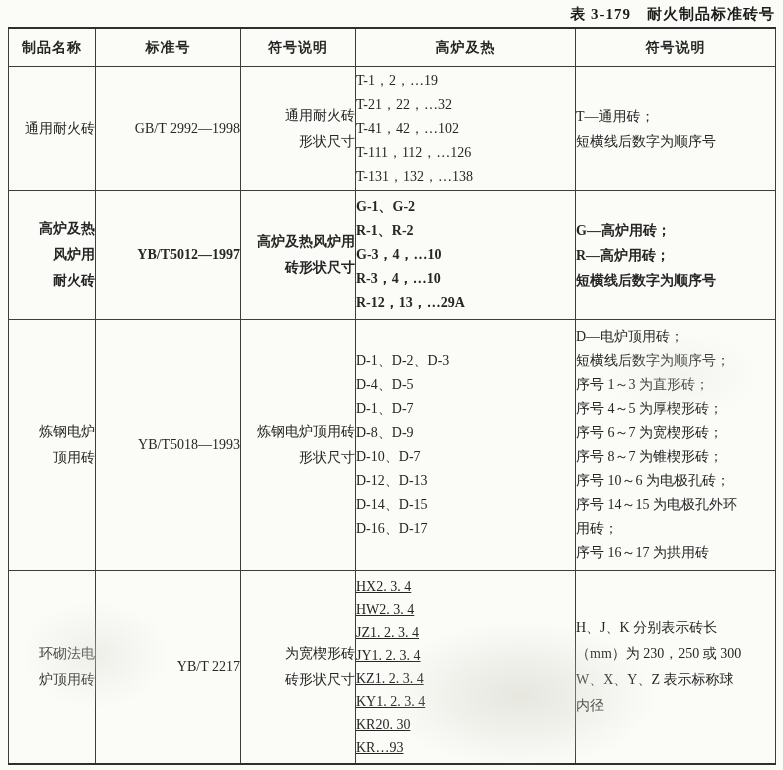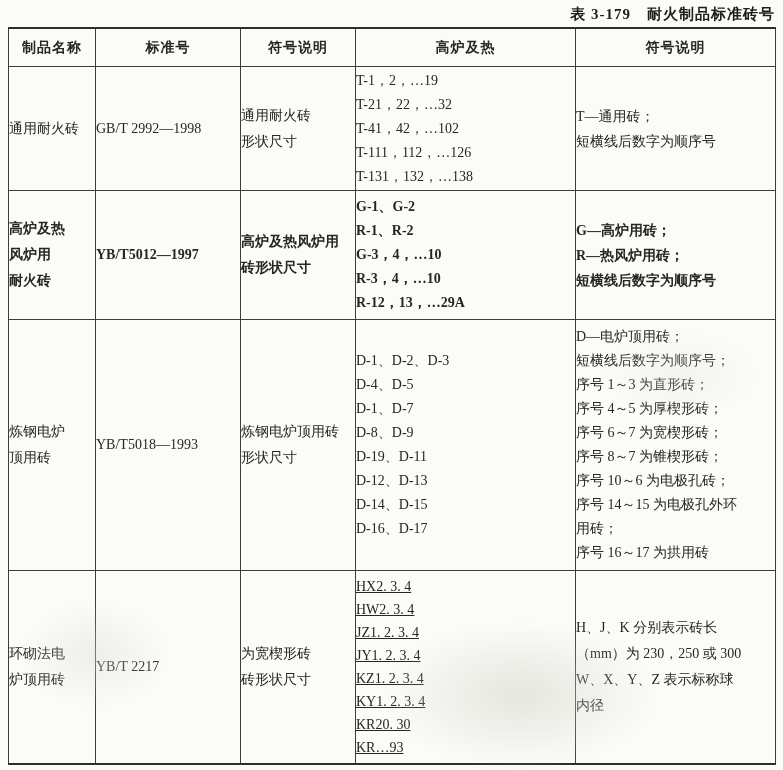--- a/index.html
+++ b/index.html
@@ -39,21 +39,21 @@
   .tbl thead th {
     height:37px;
     font-weight:700;
     text-align:center; vertical-align:middle;
     letter-spacing:1px;
   }
   .r1 td { height:123px; }
   .r2 td { height:128px;font-weight:bold; }
   .r3 td { height:250px; }
   .r4 td { height:192px; }
-  .c-center { text-align:left; vertical-align:middle; }
+  .c-center { text-align:right; vertical-align:middle; }
   .c-center .line { line-height:26px; }
   .c-bricks { vertical-align:middle; padding-left:40px; }
   .c-bricks .line { line-height:24px; white-space:nowrap; }
   .r4 .c-bricks .line { line-height:23px;text-decoration:underline; }
   .c-notes { vertical-align:middle; padding-left:14px; padding-right:6px; font-size:13.5px; }
   .c-notes .line { line-height:25px; }
   .r3 .c-notes .line { line-height:24px; }
   .r4 .c-notes .line { line-height:26px; }
   
   .watermark { position:absolute; pointer-events:none; border-radius:50%; }
@@ -128,40 +128,40 @@
           </td>
         <td class="c-bricks">
             <div class="line">G-1、G-2</div>
             <div class="line">R-1、R-2</div>
             <div class="line">G-3，4，…10</div>
             <div class="line">R-3，4，…10</div>
             <div class="line">R-12，13，…29A</div>
           </td>
         <td class="c-notes">
             <div class="line">G—高炉用砖；</div>
-            <div class="line">R—热风炉用砖；</div>
+            <div class="line">R—高炉用砖；</div>
             <div class="line">短横线后数字为顺序号</div>
           </td>
       </tr>
       <tr class="r3">
         <td class="c-center">
             <div class="line">炼钢电炉</div>
             <div class="line">顶用砖</div>
           </td>
         <td class="c-center">YB/T5018—1993</td>
         <td class="c-center">
             <div class="line">炼钢电炉顶用砖</div>
             <div class="line">形状尺寸</div>
           </td>
         <td class="c-bricks">
             <div class="line">D-1、D-2、D-3</div>
             <div class="line">D-4、D-5</div>
             <div class="line">D-1、D-7</div>
             <div class="line">D-8、D-9</div>
-            <div class="line">D-19、D-11</div>
+            <div class="line">D-10、D-7</div>
             <div class="line">D-12、D-13</div>
             <div class="line">D-14、D-15</div>
             <div class="line">D-16、D-17</div>
           </td>
         <td class="c-notes">
             <div class="line">D—电炉顶用砖；</div>
             <div class="line">短横线后数字为顺序号；</div>
             <div class="line">序号 1～3 为直形砖；</div>
             <div class="line">序号 4～5 为厚楔形砖；</div>
             <div class="line">序号 6～7 为宽楔形砖；</div>

